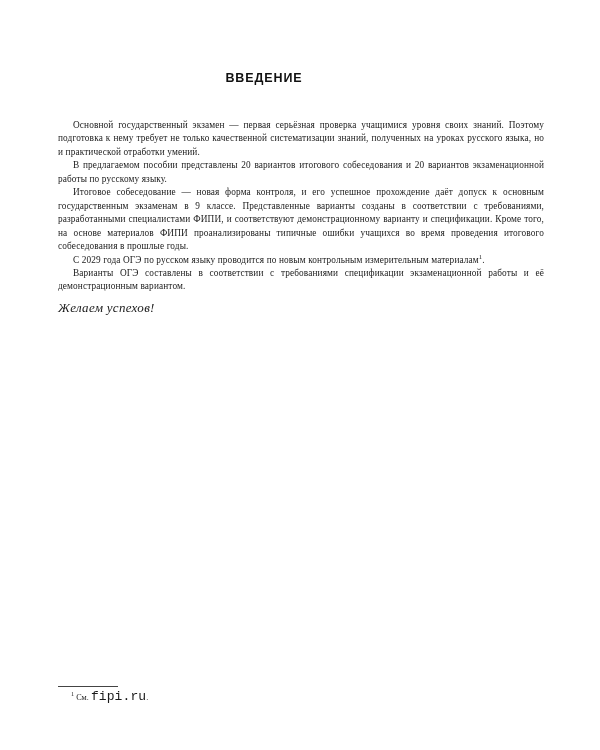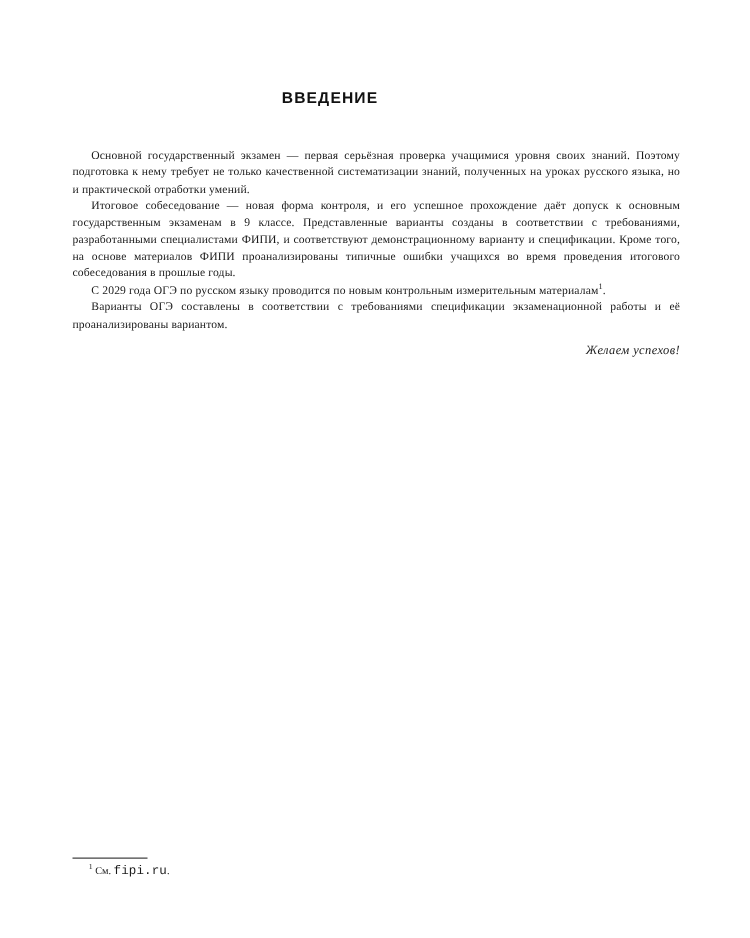--- a/index.html
+++ b/index.html
@@ -62,24 +62,24 @@
 
   sup.fn-ref {
     font-size: 6.6px;
     vertical-align: super;
     line-height: 0;
   }
 
   .closing {
     margin: 0;
     margin-top: 7px;
-    text-align: right;
+    text-align: left;
     text-indent: 0;
     font-style: italic;
-    font-size: 10px;
+    font-size: 13px;
     line-height: 13.45px;
     letter-spacing: 0.3px;
     color: #1a1a1a;
   }
 
   .footnote-area {
     position: absolute;
     left: 58px;
     top: 686px;
     width: 486px;
@@ -102,42 +102,43 @@
   }
 
   .footnote-text sup {
     font-size: 6.2px;
     vertical-align: super;
     line-height: 0;
   }
 
   .mono {
     font-family: "Liberation Mono", "DejaVu Sans Mono", monospace;
-    font-size: 10px;
+    font-size: 13px;
     letter-spacing: 0.1px;
   }
 </style>
 </head>
 <body>
 
 <div class="page">
 
   <h1 class="page-title">ВВЕДЕНИЕ</h1>
 
   <div class="body-block">
 
     <p class="para">Основной государственный экзамен — первая серьёзная проверка учащимися уровня своих знаний. Поэтому подготовка к нему требует не только качественной систематизации знаний, полученных на уроках русского языка, но и практической отработки умений.</p>
 
+    <p class="para">В предлагаемом пособии представлены 20 вариантов итогового собеседования и 20 вариантов экзаменационной работы по русскому языку.</p>
 
     <p class="para">Итоговое собеседование — новая форма контроля, и его успешное прохождение даёт допуск к основным государственным экзаменам в 9 классе. Представленные варианты созданы в соответствии с требованиями, разработанными специалистами ФИПИ, и соответствуют демонстрационному варианту и спецификации. Кроме того, на основе материалов ФИПИ проанализированы типичные ошибки учащихся во время проведения итогового собеседования в прошлые годы.</p>
 
     <p class="para"><span>С 2029 года ОГЭ по русском языку проводится по новым контрольным измерительным материалам</span><sup class="fn-ref">1</sup><span>.</span></p>
 
 
-    <p class="para">Варианты ОГЭ составлены в соответствии с требованиями спецификации экзаменационной работы и её проанализированы вариантом.</p>
+    <p class="para">Варианты ОГЭ составлены в соответствии с требованиями спецификации экзаменационной работы и её демонстрационным вариантом.</p>
 
 
     <p class="closing">Желаем успехов!</p>
 
   </div>
 
   <div class="footnote-area">
     <div class="footnote-rule"></div>
     <p class="footnote-text"><sup>1</sup> <span>См.</span> <span class="mono">fipi.ru</span><span>.</span></p>
   </div>

